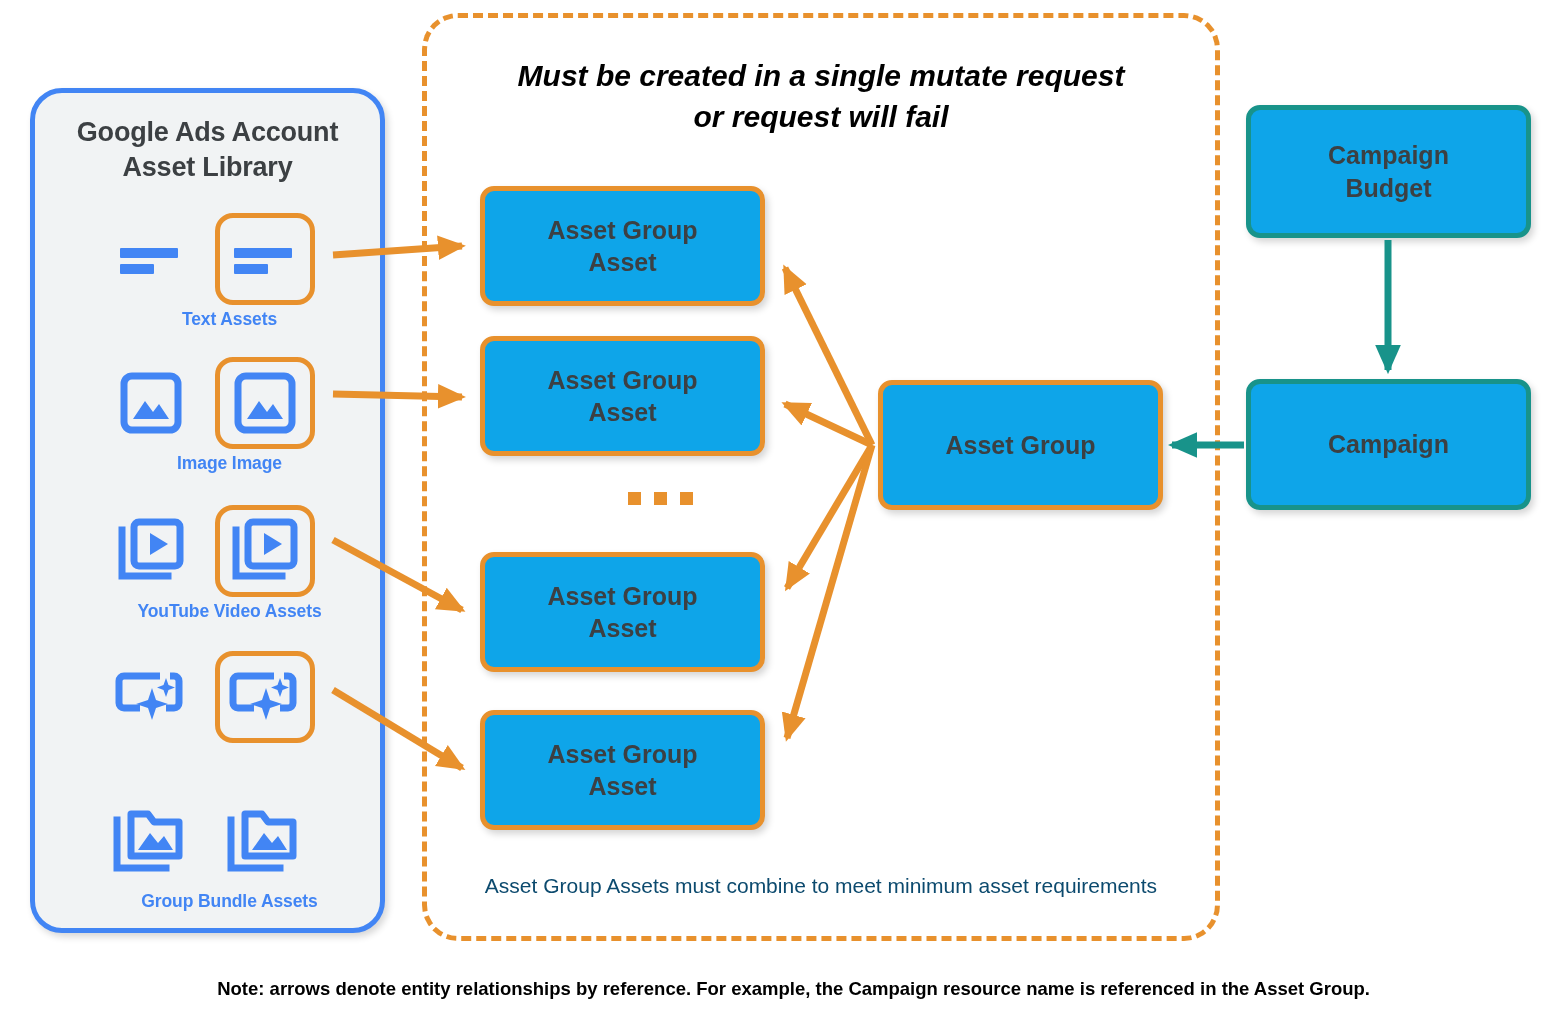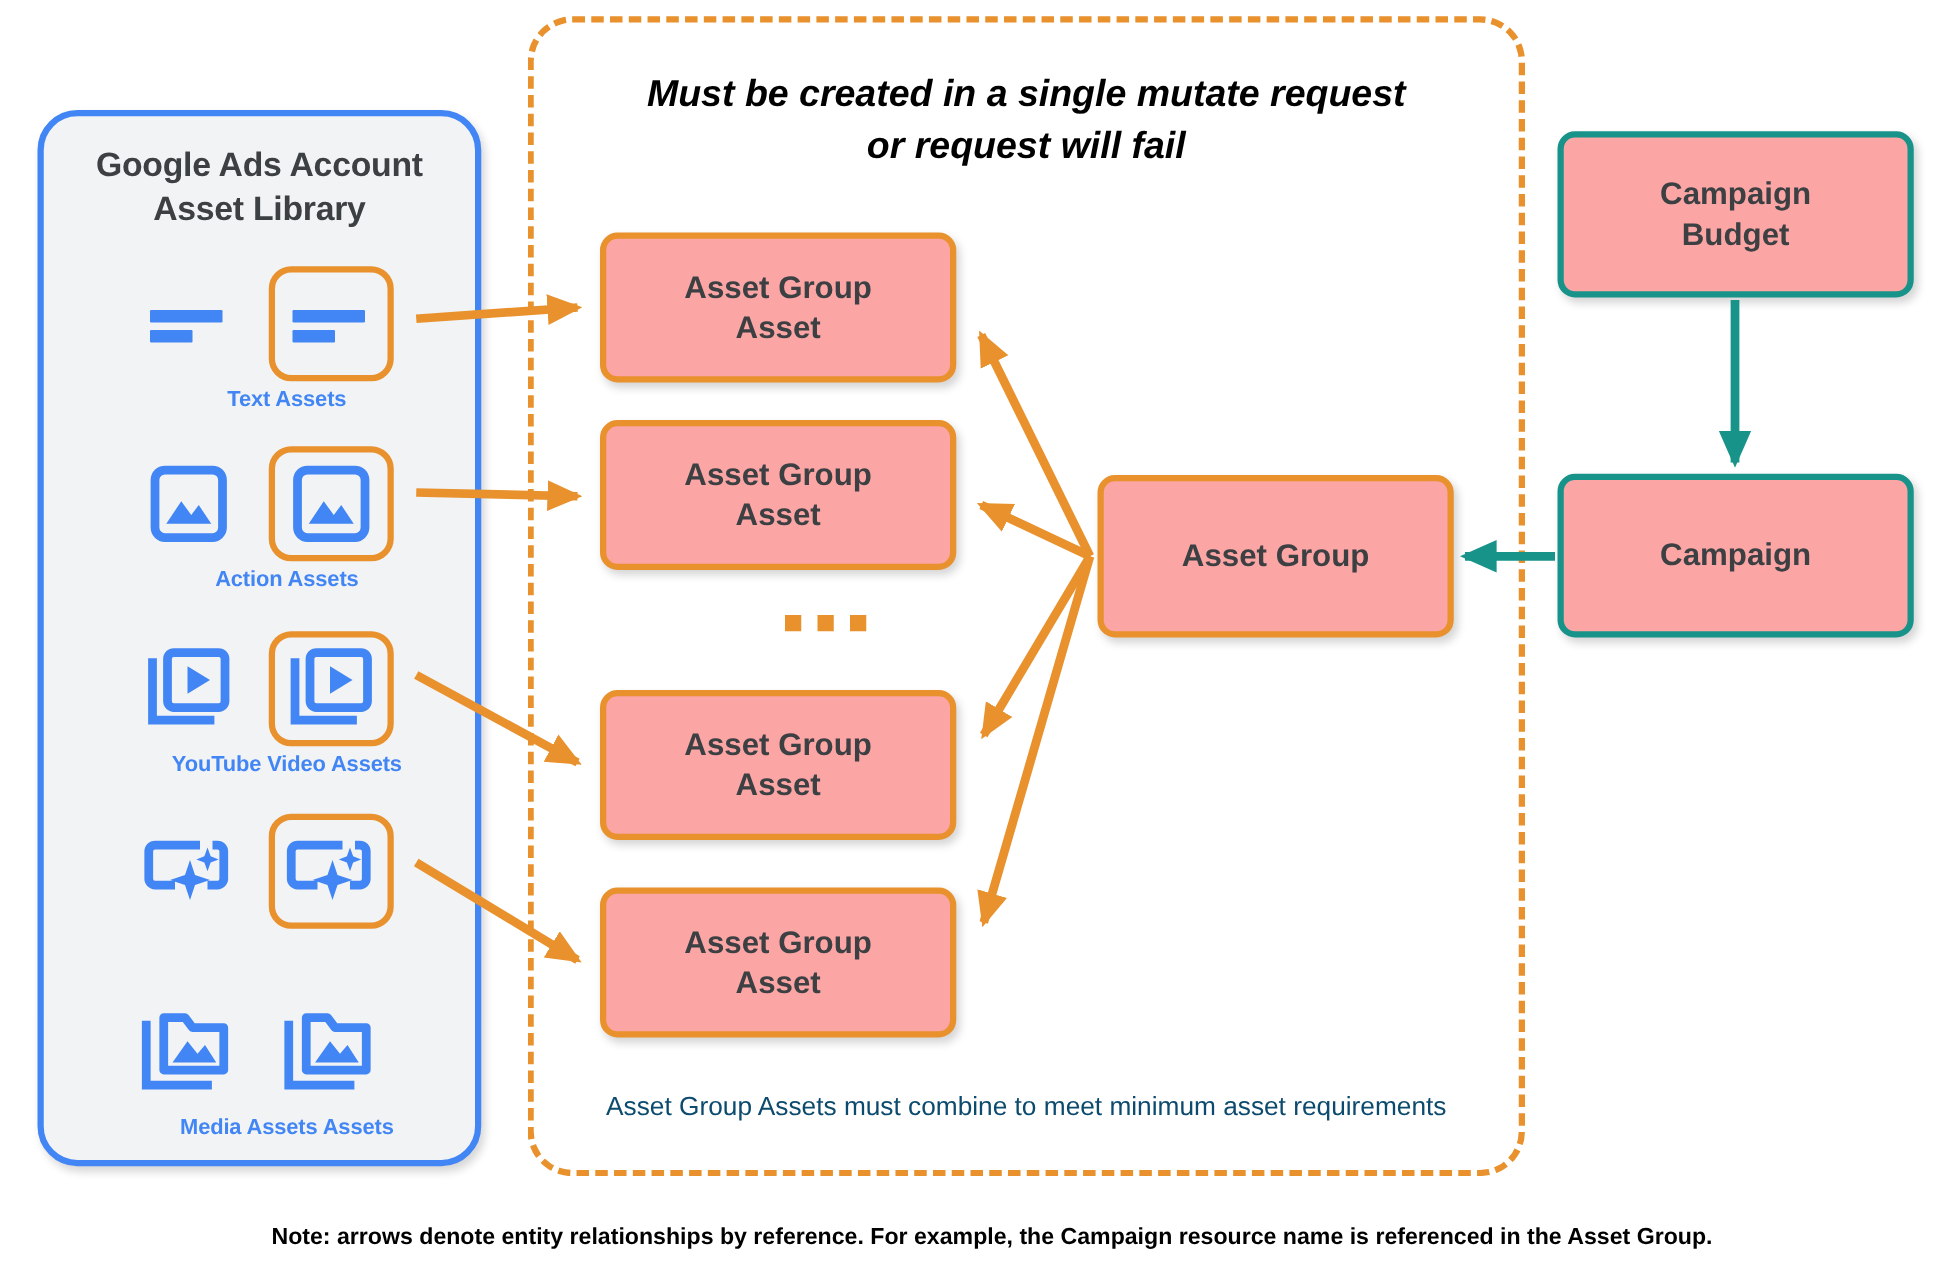--- a/index.html
+++ b/index.html
@@ -113,21 +113,21 @@
     text-align: center;
     font-size: 21px;
     font-weight: normal;
     color: #0c4a6e;
     z-index: 6;
   }
 
   
   .node {
     position: absolute;
-    background: #fca5a5;
+    background: #0ea5e9;
     box-sizing: border-box;
     border-radius: 14px;
     display: flex;
     align-items: center;
     justify-content: center;
     text-align: center;
     font-size: 25px;
     font-weight: bold;
     color: #3C4043;
     line-height: 1.3;
@@ -224,21 +224,21 @@
             <path d="M14 48 L26 30 L34 41 L40 33 L50 48 Z" fill="#4285F4"></path>
           </svg>
         </div>
         <div class="icon-slot highlighted">
           <svg width="64" height="64" viewBox="0 0 64 64" aria-hidden="true">
             <rect x="5" y="5" width="54" height="54" rx="8" fill="none" stroke="#4285F4" stroke-width="7"></rect>
             <path d="M14 48 L26 30 L34 41 L40 33 L50 48 Z" fill="#4285F4"></path>
           </svg>
         </div>
       </div>
-      <div class="asset-label">Action Assets</div>
+      <div class="asset-label">Image Image</div>
     </div>
 
     <div class="asset-row" style="top:410px;">
       <div class="asset-icons">
         <div class="icon-slot">
           <svg width="70" height="66" viewBox="0 0 70 66" aria-hidden="true">
             <path d="M6 12 L6 58 L52 58" fill="none" stroke="#4285F4" stroke-width="7" stroke-linecap="square"></path>
             <rect x="18" y="4" width="46" height="44" rx="5" fill="none" stroke="#4285F4" stroke-width="7"></rect>
             <path d="M34 15 L52 26 L34 37 Z" fill="#4285F4"></path>
           </svg>
@@ -283,21 +283,21 @@
           </svg>
         </div>
         <div class="icon-slot">
           <svg width="78" height="74" viewBox="0 0 78 74" aria-hidden="true">
             <path d="M5 16 L5 64 L54 64" fill="none" stroke="#4285F4" stroke-width="7" stroke-linecap="square"></path>
             <path d="M19 10 L19 52 L67 52 L67 18 L42 18 L36 10 Z" fill="none" stroke="#4285F4" stroke-width="7" stroke-linejoin="round"></path>
             <path d="M26 46 L38 29 L46 39 L52 32 L61 46 Z" fill="#4285F4"></path>
           </svg>
         </div>
       </div>
-      <div class="asset-label">Media Assets  Assets</div>
+      <div class="asset-label">Group Bundle  Assets</div>
     </div>
   </div>
 
   <div class="mutate-heading">
     <div>Must be created in a single mutate request</div>
     <div>or request will fail</div>
   </div>
   <div class="mutate-footnote">Asset Group Assets must combine to meet minimum asset requirements</div>
 
   <svg class="arrow-layer" viewBox="0 0 1552 1017">

